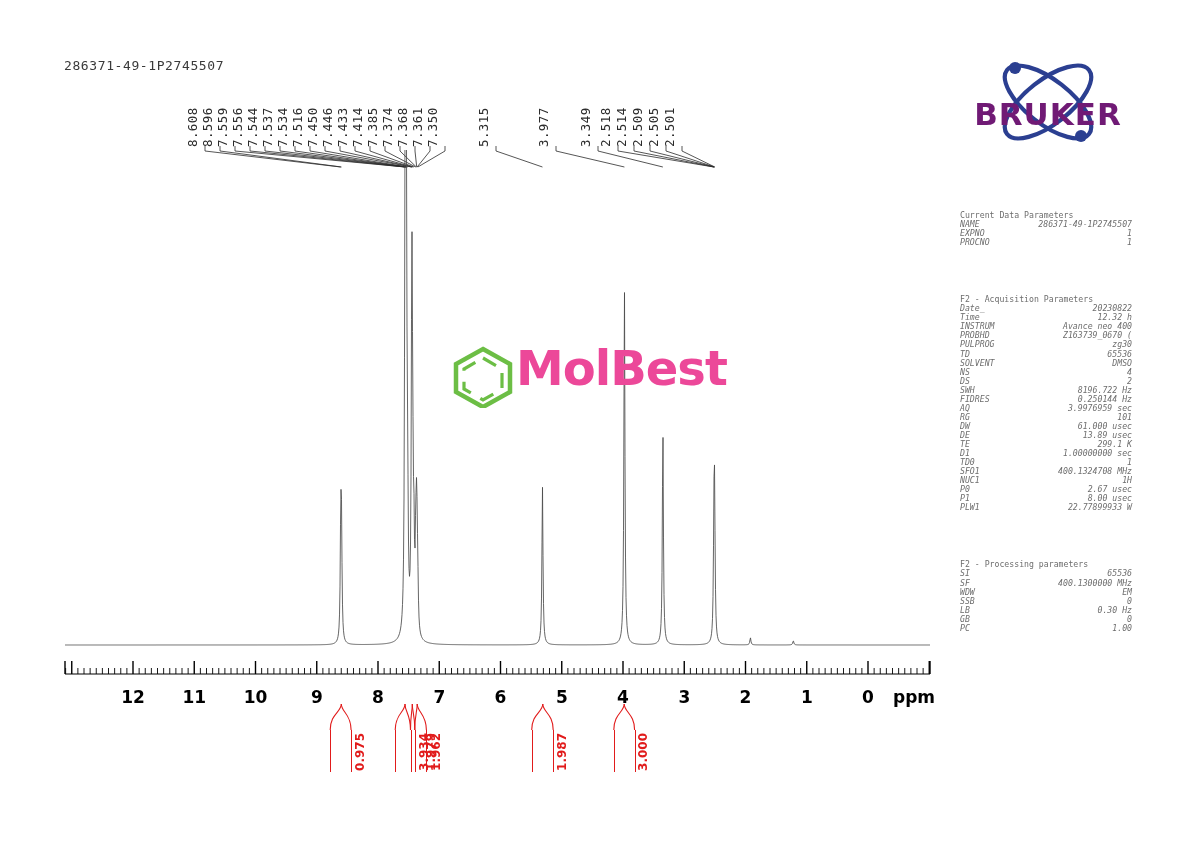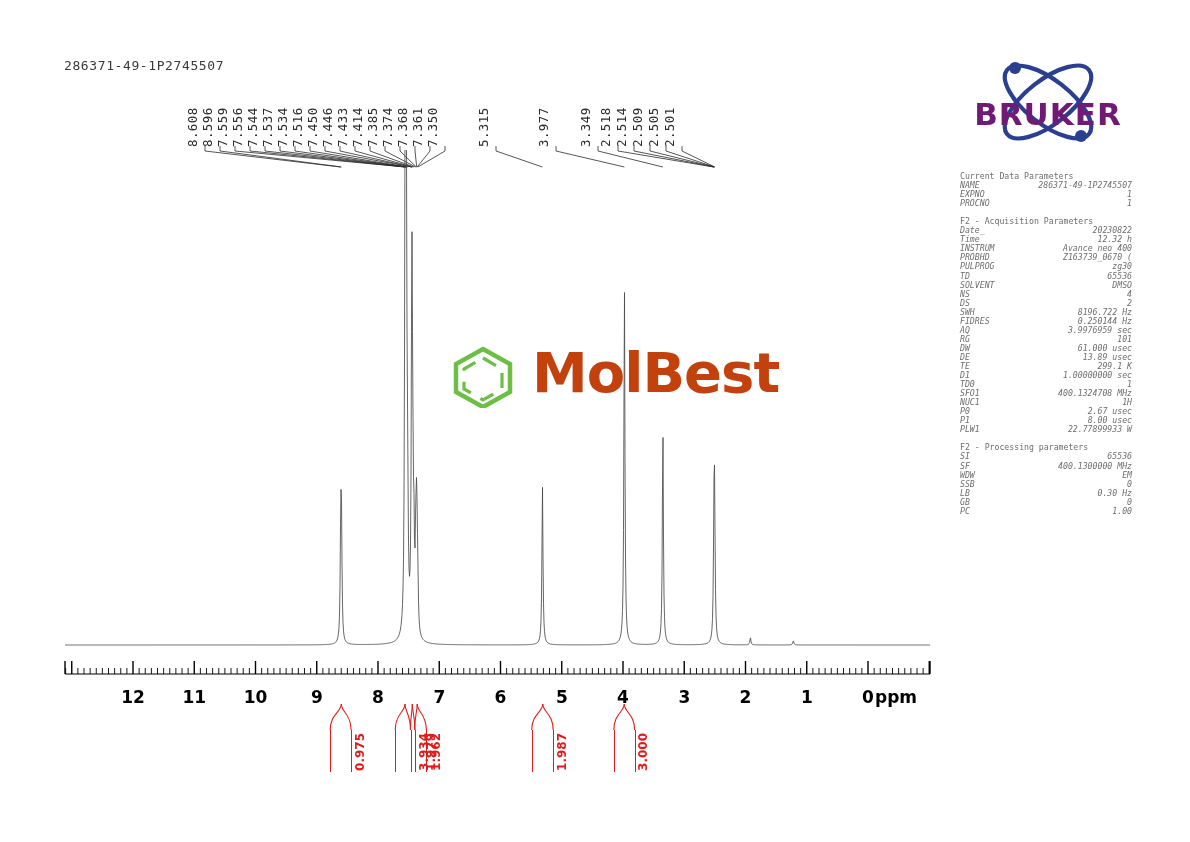--- a/index.html
+++ b/index.html
@@ -20,50 +20,50 @@
   #peak-tree{position:absolute;left:0;top:145px;width:940px;height:24px;}
 
   
   #spectrum{position:absolute;left:0;top:150px;width:940px;height:500px;}
 
   
   #axis{position:absolute;left:0;top:660px;width:940px;height:50px;}
   .axis-tl{position:absolute;top:27px;font-family:"DejaVu Sans",sans-serif;
            font-weight:bold;font-size:17px;color:#000;transform:translateX(-50%);
            white-space:nowrap;}
-  #ppm-unit{position:absolute;top:27px;left:875px;font-family:"DejaVu Sans",sans-serif;
+  #ppm-unit{position:absolute;top:27px;left:893px;font-family:"DejaVu Sans",sans-serif;
             font-weight:bold;font-size:17px;}
 
   
   #integrals{position:absolute;left:0;top:704px;width:940px;height:80px;}
   .ival{position:absolute;top:22px;transform-origin:center center;
         transform:rotate(-90deg) translateX(-50%);
         font-family:"DejaVu Sans",sans-serif;font-weight:bold;font-size:12px;
         color:#e11b1b;white-space:nowrap;}
 
   
   #bruker-logo{position:absolute;left:958px;top:52px;width:180px;height:100px;}
   #bruker-word{position:absolute;left:0;top:44px;width:180px;text-align:center;
                font-family:"DejaVu Sans",sans-serif;font-weight:bold;font-size:31px;
                letter-spacing:1px;color:#701a75;}
 
   
   #params{position:absolute;left:960px;top:172px;width:172px;
           font-family:"DejaVu Sans Mono",monospace;font-size:8.2px;
           line-height:9.05px;color:#6d6d6d;white-space:pre;}
   .prow{display:block;height:9.05px;font-style:italic;}
-  .phead{display:block;height:9.05px;}
+  .phead{display:block;height:9.05px;margin-top:39px;}
   .pblank{display:block;height:9.05px;}
   .pk{display:inline-block;width:54px;}
   .pv{display:inline-block;width:118px;text-align:right;}
 
   
   #watermark{position:absolute;left:448px;top:342px;width:300px;height:92px;}
-  #wm-word{position:absolute;left:84px;top:-2px;font-family:"DejaVu Sans",sans-serif;
-           font-weight:bold;font-size:56px;letter-spacing:-1px;color:#c2410c;
+  #wm-word{position:absolute;left:68px;top:-2px;font-family:"DejaVu Sans",sans-serif;
+           font-weight:bold;font-size:48px;letter-spacing:-1px;color:#ec4899;
            white-space:nowrap;}
   #wm-tag{position:absolute;left:0px;top:70px;width:300px;text-align:center;
           font-family:"DejaVu Sans",sans-serif;font-size:12.5px;color:#5d5d5d;
           white-space:nowrap;}
 </style>
 </head>
 <body>
 
 <div id="sample-id">286371-49-1P2745507</div>
 

